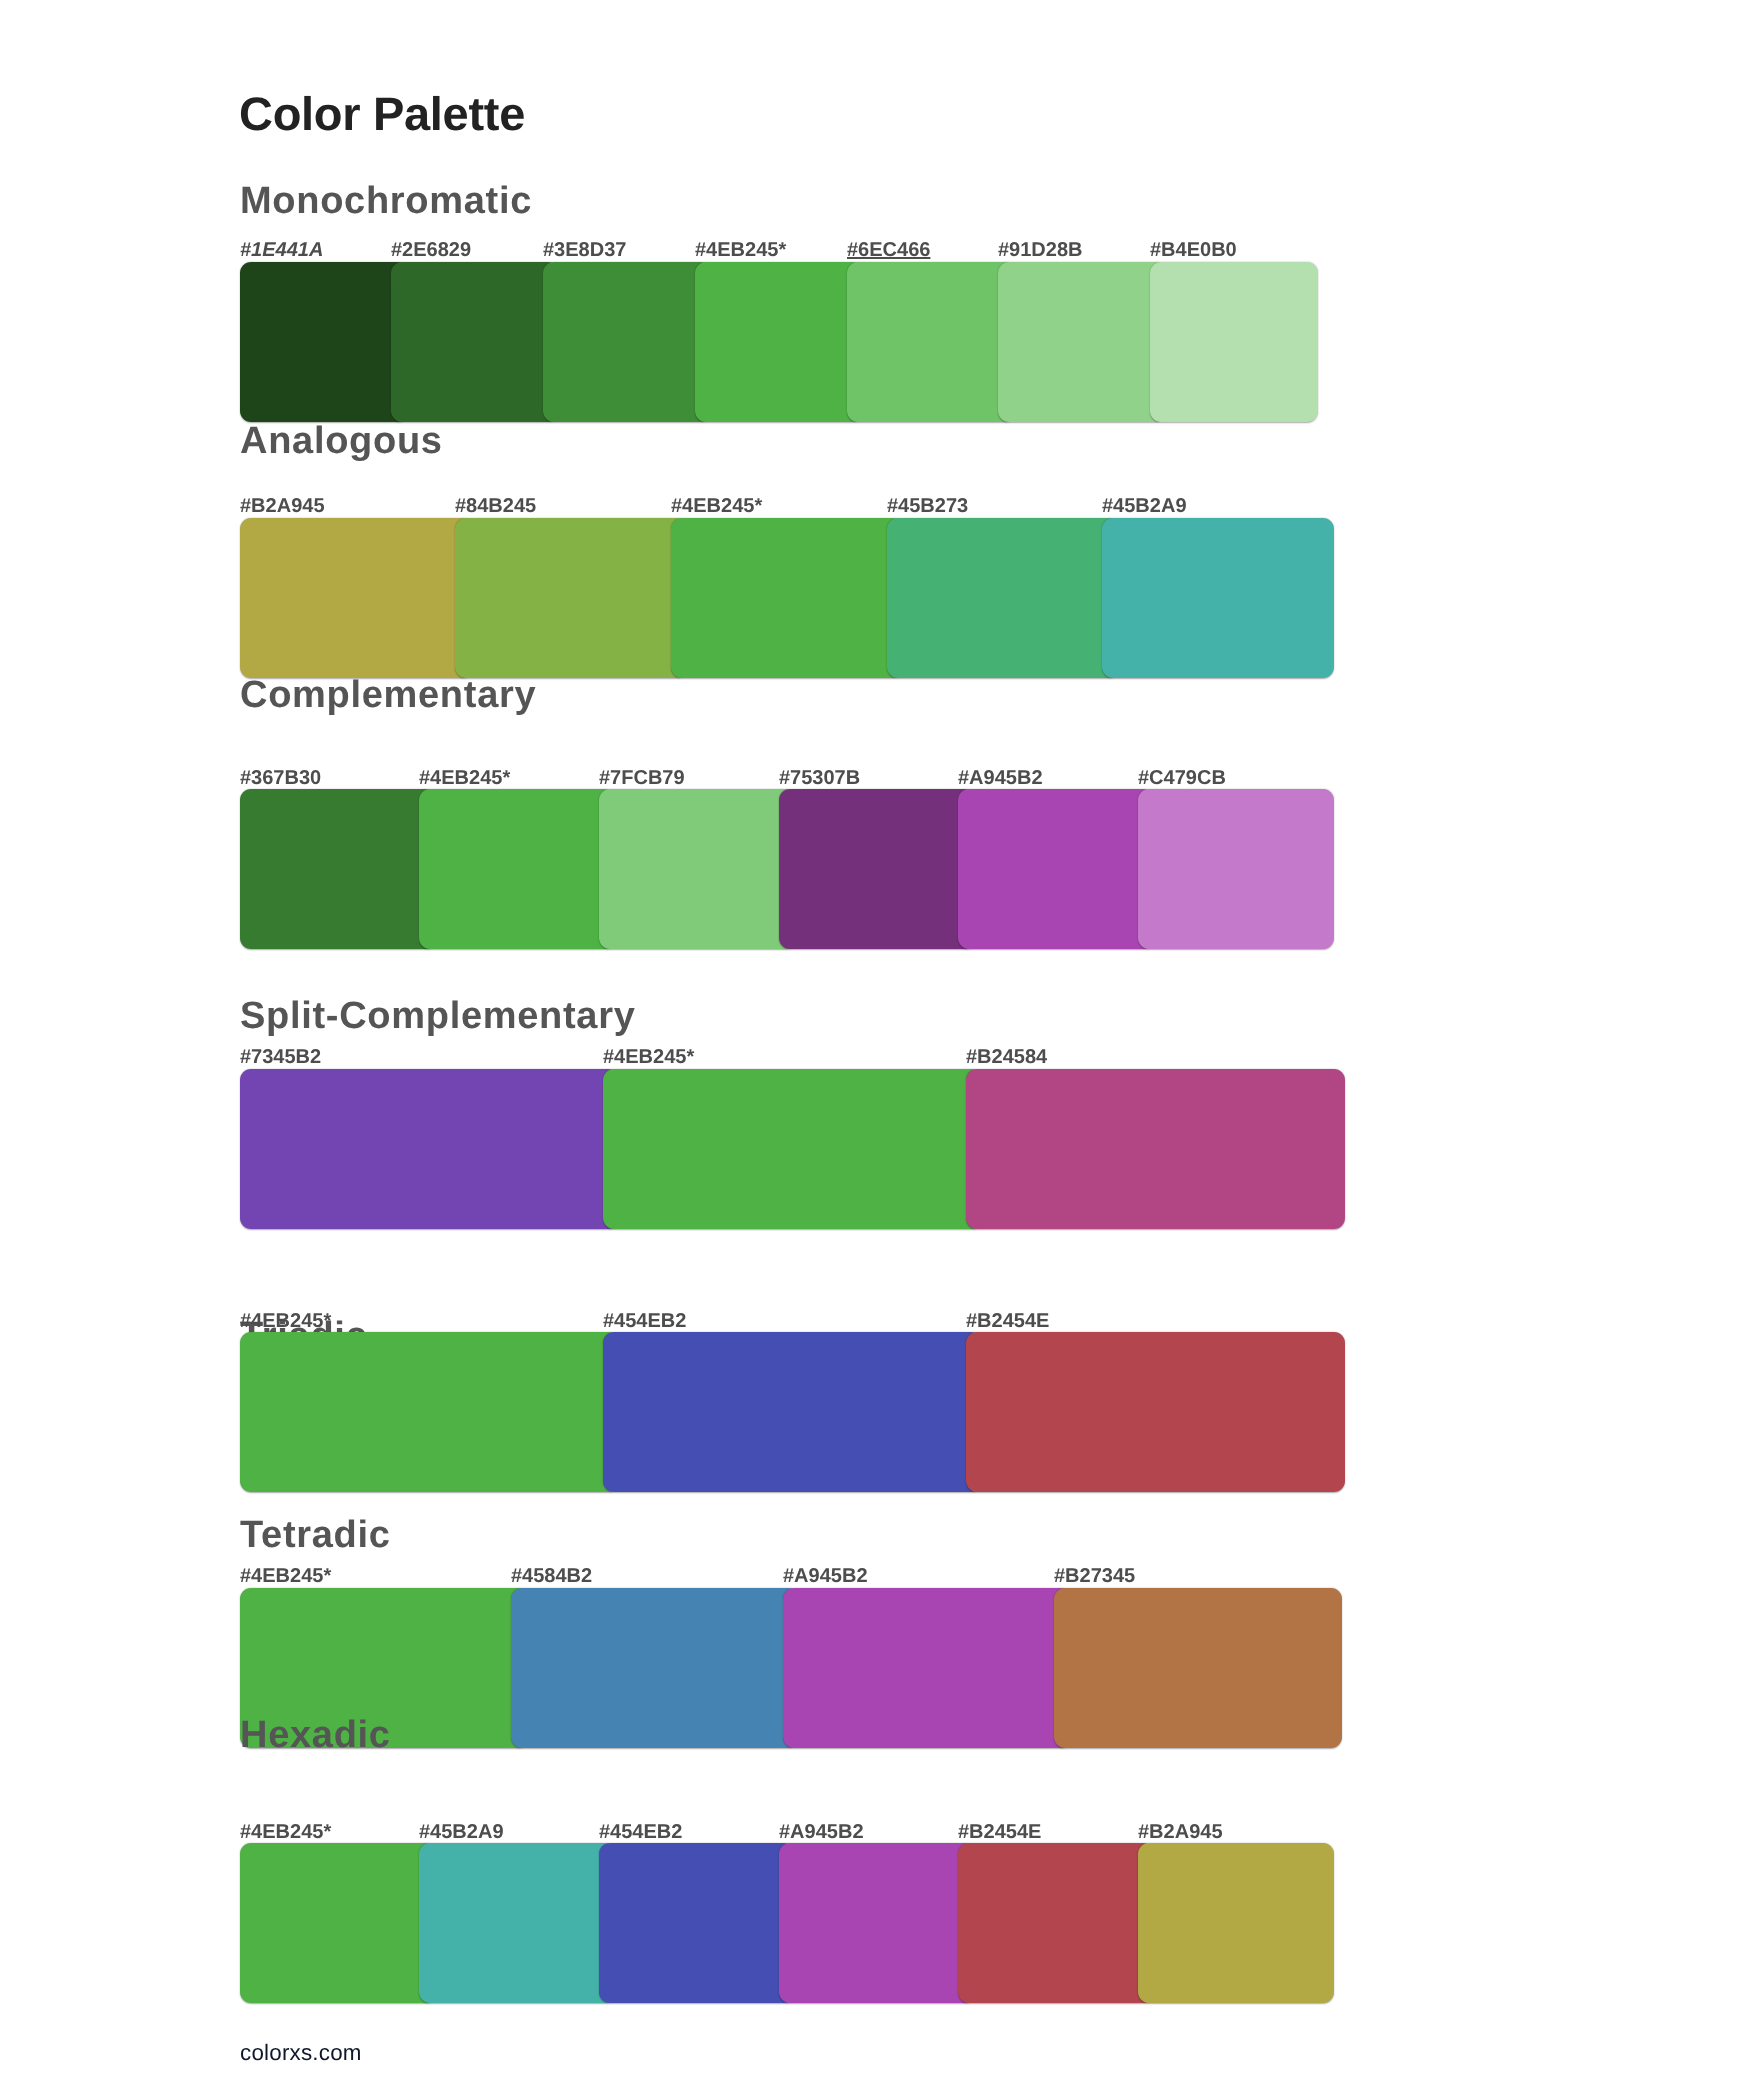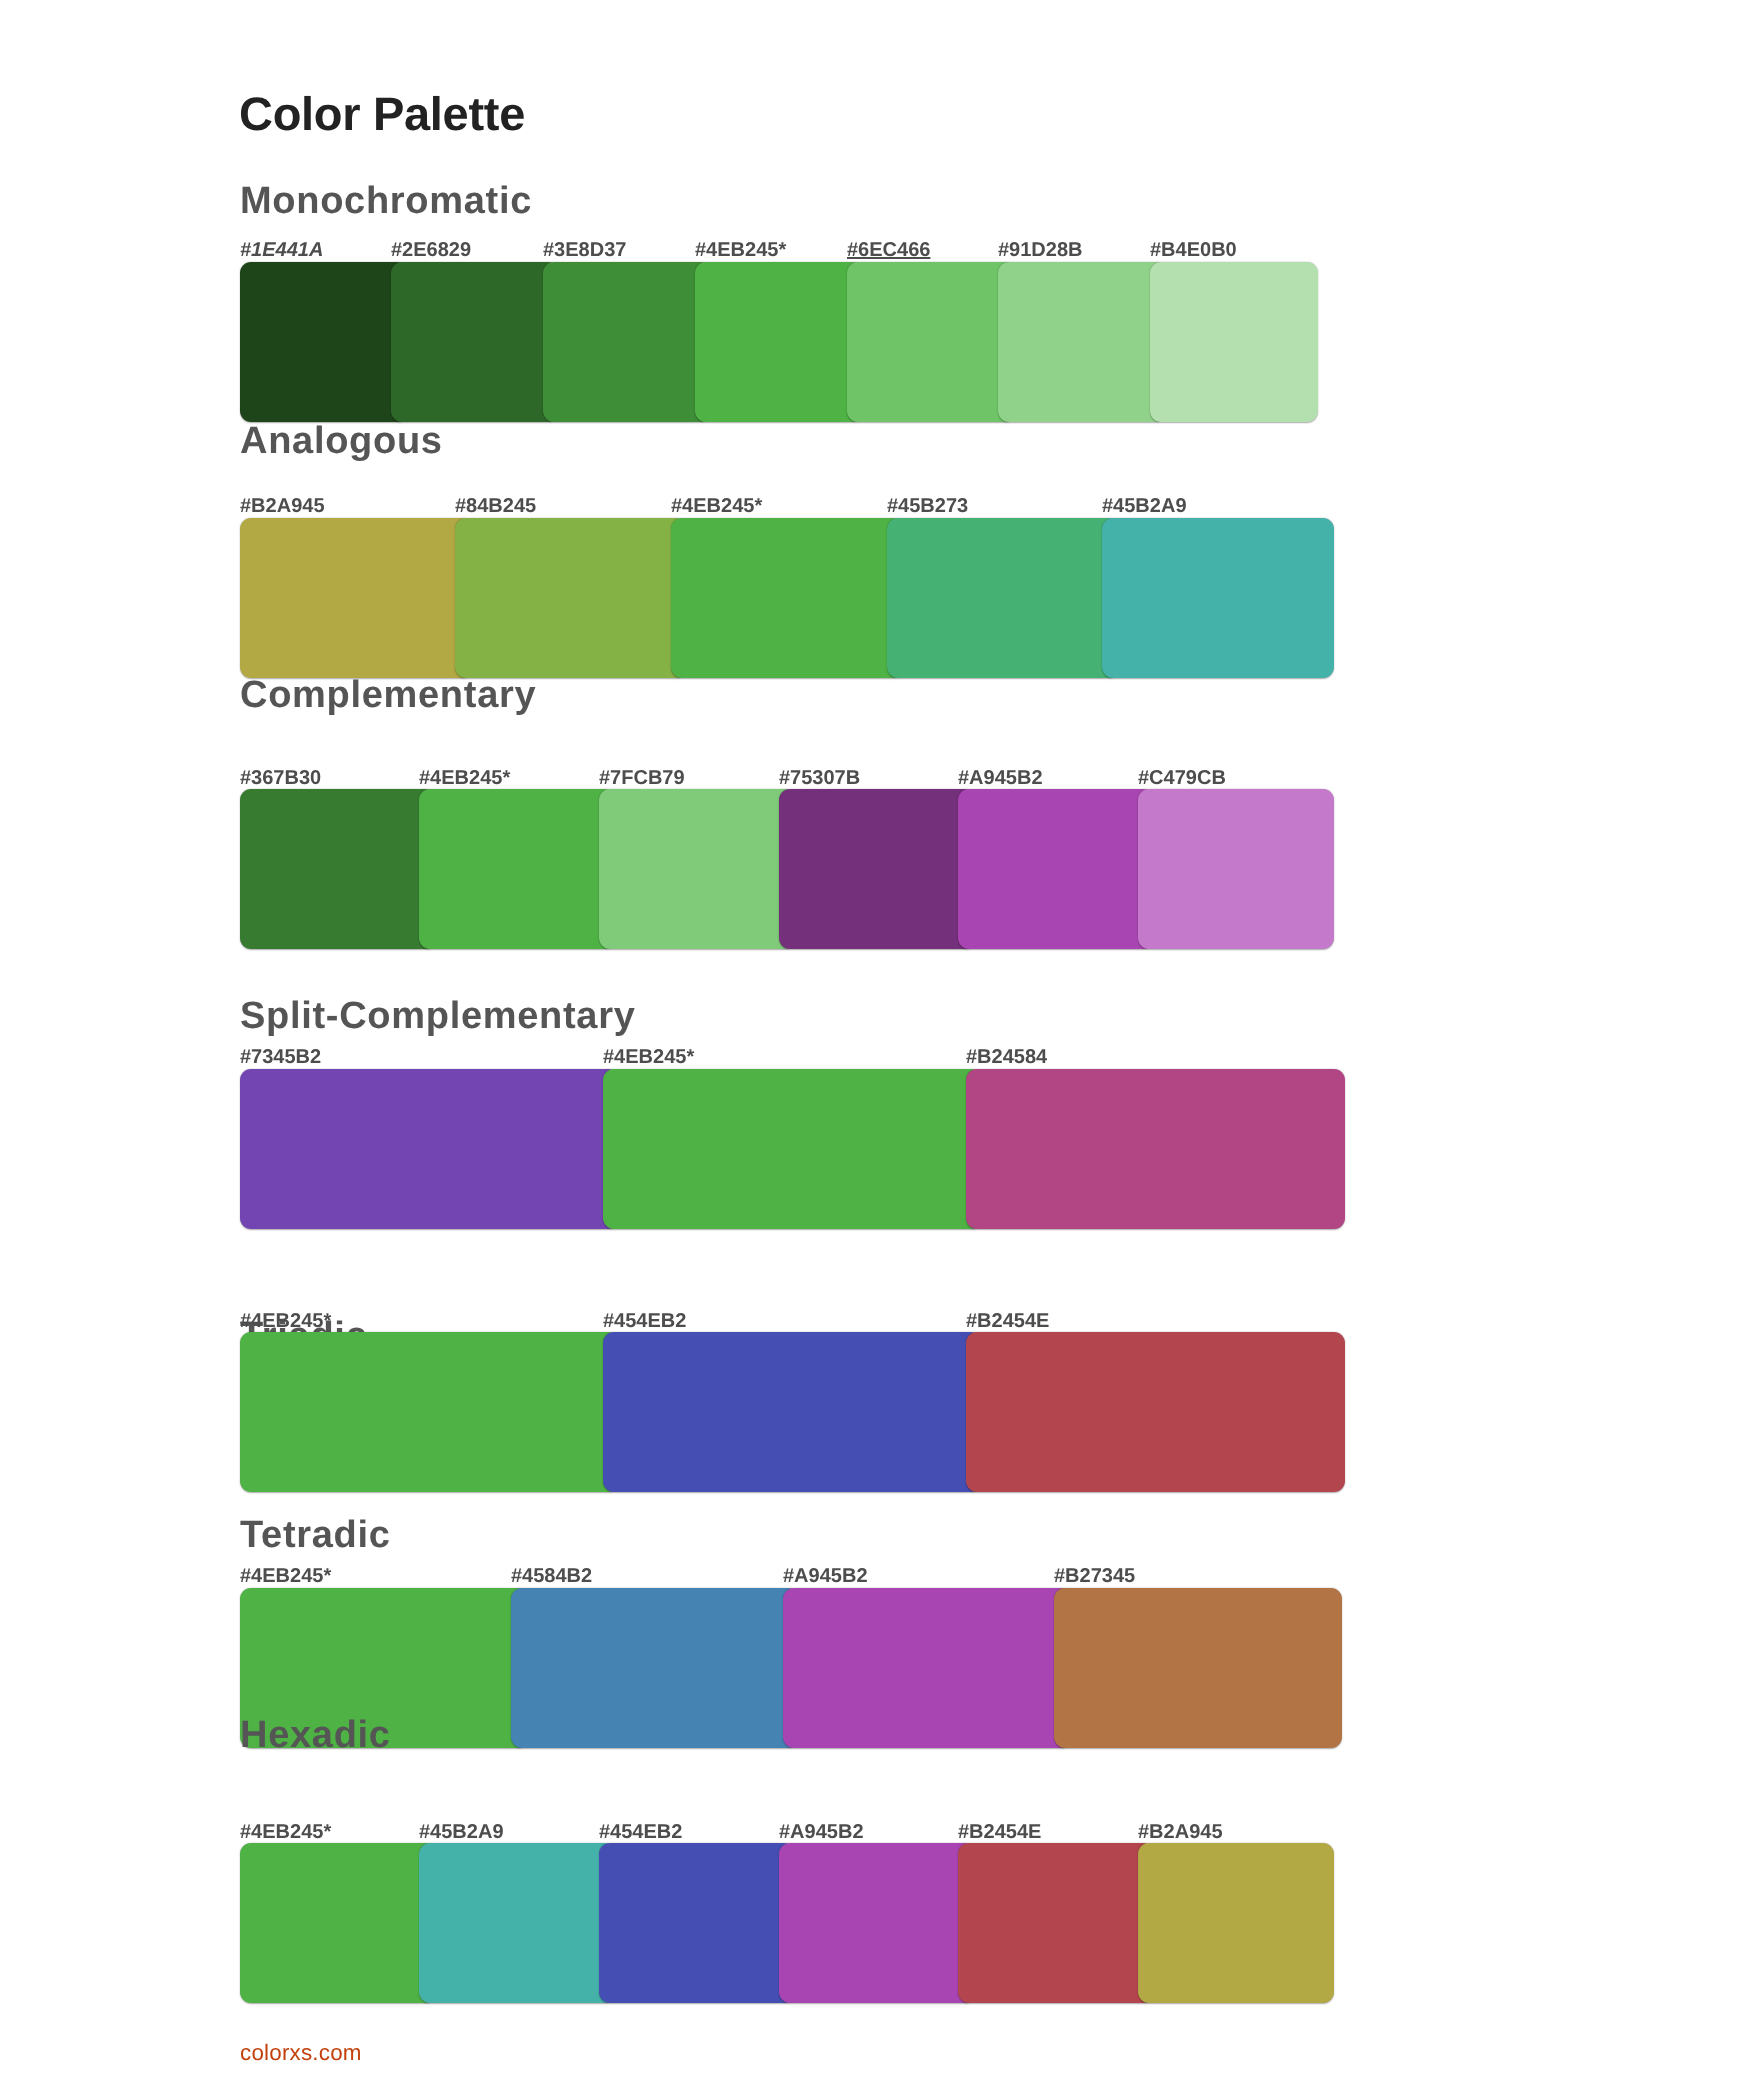--- a/index.html
+++ b/index.html
@@ -37,21 +37,21 @@
     letter-spacing:0px; white-space:nowrap; line-height:1;
   }
   .sw {
     position:absolute; height:160px;
     border-radius:11.2px;
     box-shadow: 0 0.8px 1.6px rgba(0,0,0,0.34);
   }
 
   .footer {
     position:absolute; left:240px; top:2042px;
-    font-size:22.4px; color:#c2410c; font-weight:normal;
+    font-size:22.4px; color:#0f172a; font-weight:normal;
     letter-spacing:0.2px; white-space:nowrap; line-height:1;
   }
 </style>
 </head>
 <body>
 
 <div class="page">
   <div class="subtitle">Color Palette</div>
   <div id="sections">
       <div class="section">

